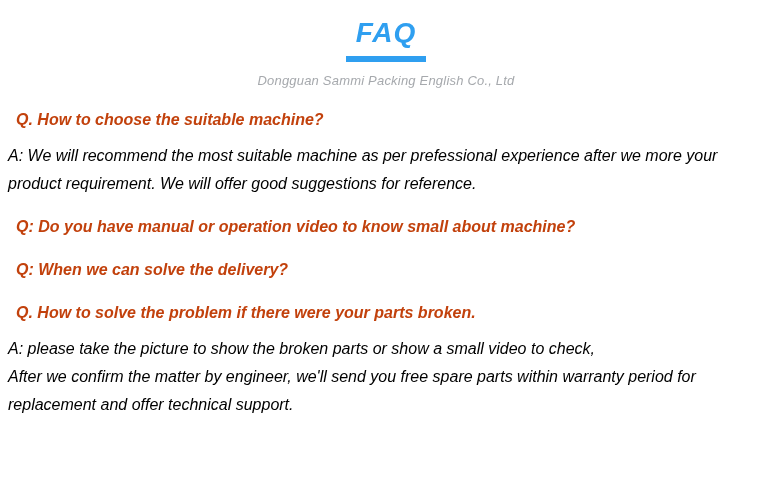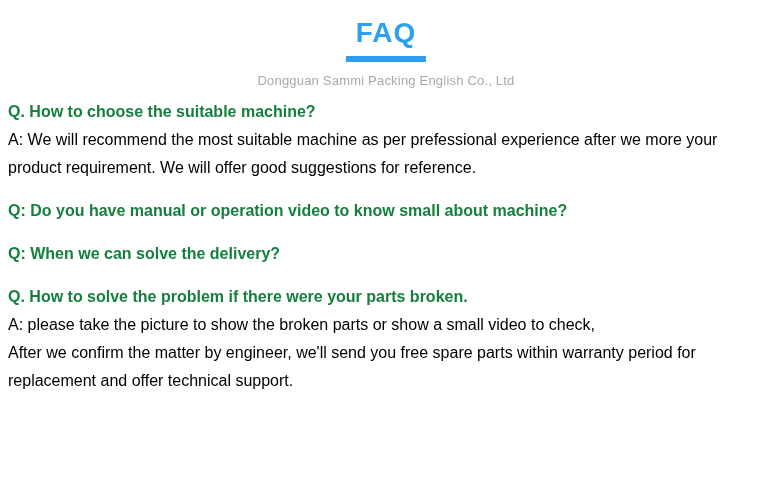--- a/index.html
+++ b/index.html
@@ -8,20 +8,21 @@
     background: #ffffff;
   }
   .page {
     position: relative;
     width: 772px;
     height: 504px;
     overflow: hidden;
     background: #ffffff;
     font-family: "Liberation Sans", sans-serif;
     color: #000000;
+    font-style: italic;
   }
   .header {
     text-align: center;
     padding-top: 18px;
   }
   .title {
     color: var(--accent, #2f9ff0);
     font-size: 28px;
     font-weight: bold;
     letter-spacing: 1px;
@@ -39,25 +40,25 @@
     color: #a6a9ad;
     letter-spacing: 0.2px;
   }
   .content {
     padding: 10px 2px 0 8px;
   }
   .qa-block {
     margin-bottom: 15px;
   }
   .question {
-    margin: 0;
+    margin: 8px;
     font-size: 16px;
     font-weight: bold;
     line-height: 28px;
-    color: #15803d;
+    color: #c2410c;
   }
   .answer {
     margin: 0;
     font-size: 16px;
     font-weight: normal;
     line-height: 28px;
     color: #000000;
     white-space: pre-line;
   }
 </style>

